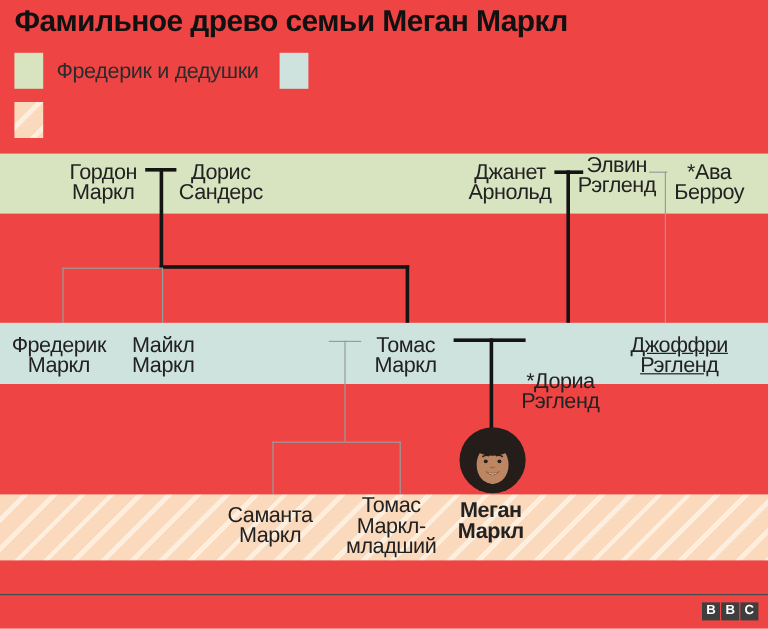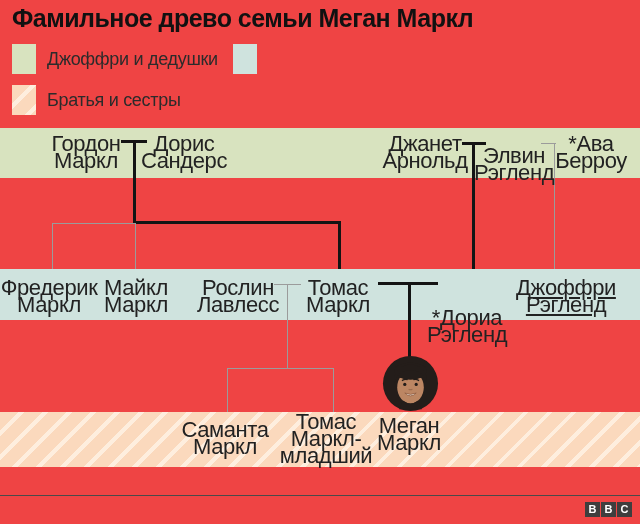--- a/index.html
+++ b/index.html
@@ -23,47 +23,46 @@
   .ll-1{left:47px;top:44px;}
   .ll-2{left:270px;top:44px;}
   .ll-3{left:47px;top:85px;}
   .band{position:absolute;left:0;width:640px;}
   .band-grandparents{top:128px;height:50px;background:#d8e3bf;}
   .band-parents{top:269px;height:51px;background:#cfe3de;}
   .band-siblings{top:412px;height:55px;
     background:repeating-linear-gradient(135deg,#fbd9bd 0 13px,#feeede 13px 17px);}
   .person{
     position:absolute;width:120px;text-align:center;
-    font-size:22px;line-height:17px;letter-spacing:-0.4px;color:#222;
+    font-size:18px;line-height:17px;letter-spacing:-0.4px;color:#222;
     white-space:pre-line;
   }
-  .person.bold{font-weight:400;}
+  .person.bold{font-weight:700;}
   .line{position:absolute;background:#141414;}
   .line.thin{background:#9b9b9b;}
   .photo{position:absolute;left:382px;top:355px;width:57px;height:57px;}
   .footnote{position:absolute;left:10px;top:471px;font-size:15px;color:#222;}
   .hrule{position:absolute;left:0;top:495px;width:640px;height:1px;background:#4a4a4a;}
   .bbc{position:absolute;left:585px;top:502px;display:flex;gap:1px;}
   .bbc-box{
     width:15px;height:15px;background:#3e3e3e;color:#fff;
     font-size:11px;font-weight:700;line-height:15px;text-align:center;
   }
 </style>
 </head>
 <body>
 
 <div class="canvas">
 
   <h1 class="title">Фамильное древо семьи Меган Маркл</h1>
 
   <span class="legend-swatch sw-green"></span>
-  <span class="legend-label ll-1">Джоффри и дедушки</span>
+  <span class="legend-label ll-1">Фредерик и дедушки</span>
   <span class="legend-swatch sw-teal"></span>
   <span class="legend-swatch sw-peach"></span>
-  <span class="legend-label ll-3">Братья и сестры</span>
 
   <div class="band band-grandparents"></div>
   <div class="band band-parents"></div>
   <div class="band band-siblings"></div>
 
   <div class="line" style="left:121px;top:140px;width:26px;height:3px;"></div>
   <div class="line" style="left:133px;top:140px;width:3px;height:84px;"></div>
   <div class="line" style="left:133px;top:221px;width:208px;height:3px;"></div>
   <div class="line" style="left:338px;top:221px;width:3px;height:48px;"></div>
   <div class="line" style="left:462px;top:142px;width:24px;height:3px;"></div>
@@ -81,31 +80,29 @@
   <div class="line thin" style="left:227px;top:368px;width:107px;height:1px;"></div>
   <div class="line thin" style="left:227px;top:368px;width:1px;height:44px;"></div>
   <div class="line thin" style="left:333px;top:368px;width:1px;height:44px;"></div>
 
   <div class="person" style="left:26px;top:135px;">Гордон
 Маркл</div>
   <div class="person" style="left:124px;top:135px;">Дорис
 Сандерс</div>
   <div class="person" style="left:365px;top:135px;">Джанет
 Арнольд</div>
-  <div class="person" style="left:454px;top:147px;">Элвин
+  <div class="person" style="left:454px;top:129px;">Элвин
 Рэгленд</div>
   <div class="person" style="left:531px;top:135px;">*Ава
 Берроу</div>
 
   <div class="person" style="left:-11px;top:279px;">Фредерик
 Маркл</div>
   <div class="person" style="left:76px;top:279px;">Майкл
 Маркл</div>
-  <div class="person" style="left:178px;top:279px;">Рослин
-Лавлесс</div>
   <div class="person" style="left:278px;top:279px;">Томас
 Маркл</div>
   <div class="person" style="left:407px;top:279px;margin-top:30px;">*Дориа
 Рэгленд</div>
   <div class="person" style="left:506px;top:279px;text-decoration:underline;">Джоффри
 Рэгленд</div>
 
   <div class="person" style="left:165px;top:421px;">Саманта
 Маркл</div>
   <div class="person" style="left:266px;top:413px;">Томас

